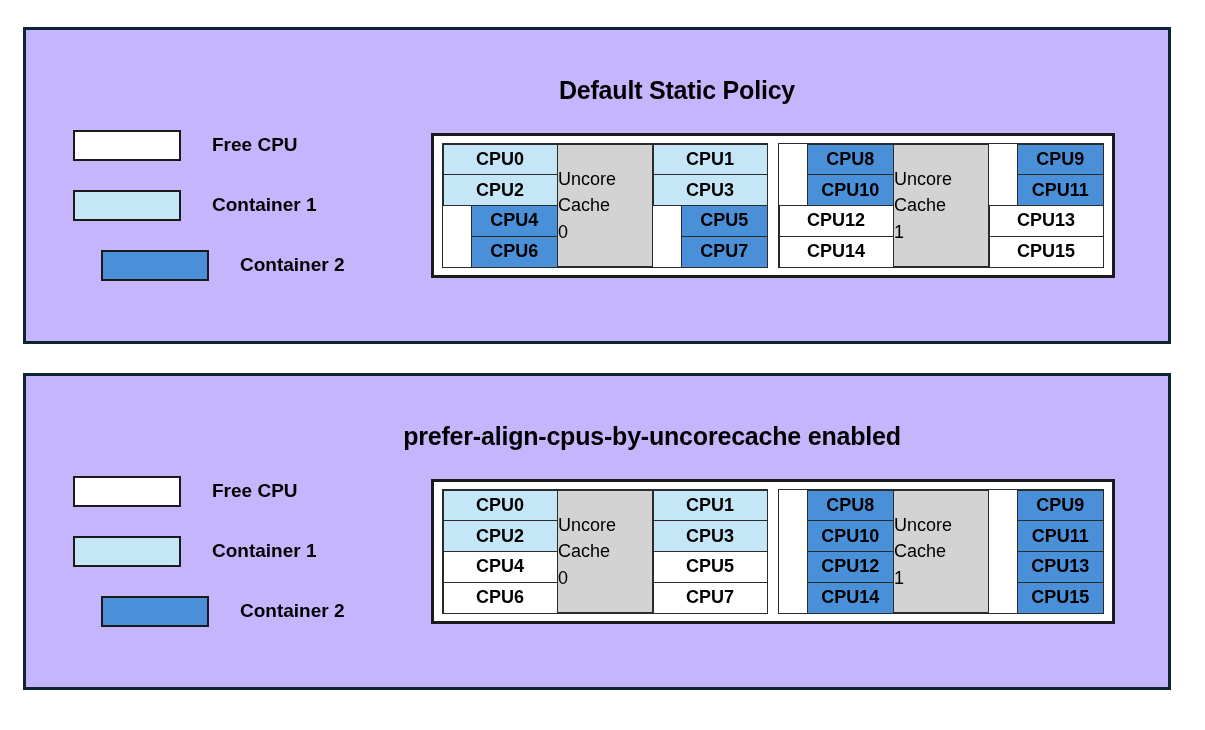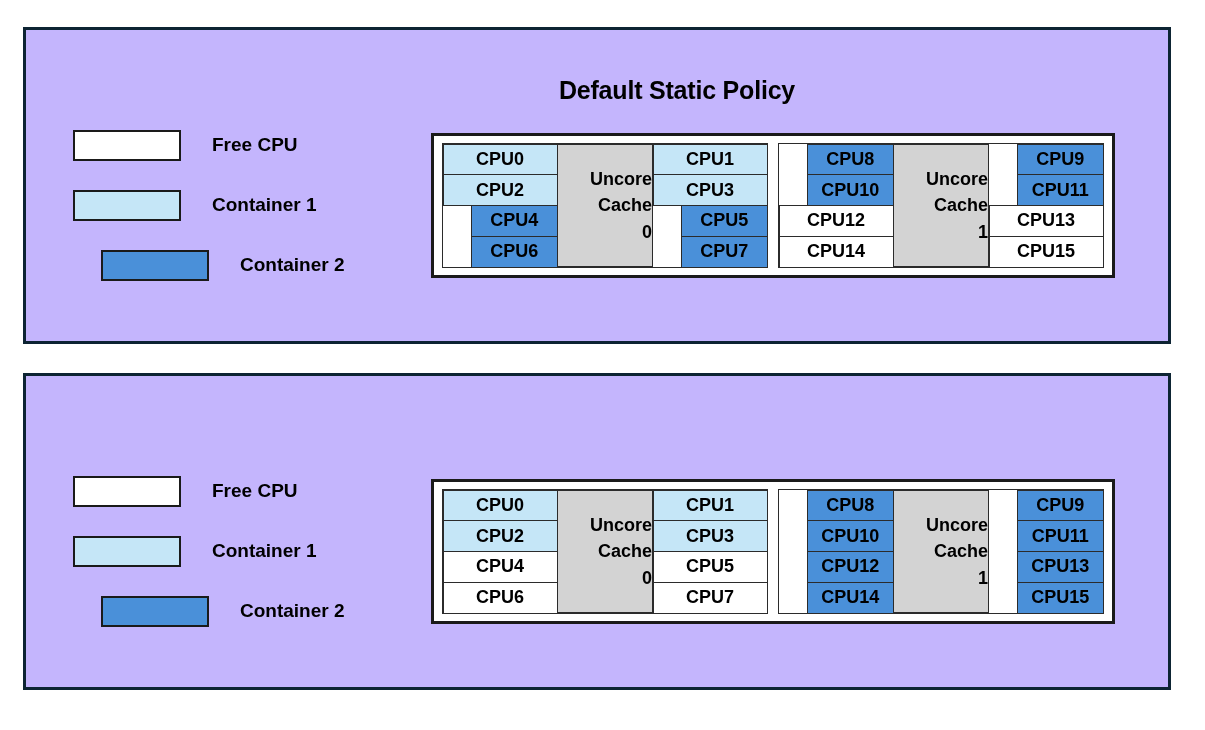--- a/index.html
+++ b/index.html
@@ -102,24 +102,24 @@
     color: #000000;
     margin: -0.5px;
   }
   .cache-box {
     flex: 0 0 96px;
     background: #d3d3d3;
     border: 1px solid #2b2b2b;
     box-sizing: border-box;
     display: flex;
     flex-direction: column;
-    align-items: flex-end;
+    align-items: flex-start;
     justify-content: center;
     font-size: 18px;
-    font-weight: bold;
+    font-weight: normal;
     color: #000000;
     line-height: 1.45;
   }
   .cache-box span { display: block; text-align: center; }
 
   .fill-free       { background: #ffffff; }
   .fill-container1 { background: #c5e6f7; }
   .fill-container2 { background: #4a90d9; margin-left: 28px; }
 </style>
 </head>
@@ -179,20 +179,21 @@
         <div class="cpu-cell fill-container2">CPU9</div>
         <div class="cpu-cell fill-container2">CPU11</div>
         <div class="cpu-cell fill-free">CPU13</div>
         <div class="cpu-cell fill-free">CPU15</div>
       </div>
     </div>
   </div>
 </div>
 
 <div class="panel" id="panel-bottom">
+  <div class="panel-title">prefer-align-cpus-by-uncorecache enabled</div>
   <div class="legend">
     <div class="legend-row">
       <div class="legend-swatch fill-free"></div>
       <div class="legend-label">Free CPU</div>
     </div>
     <div class="legend-row">
       <div class="legend-swatch fill-container1"></div>
       <div class="legend-label">Container 1</div>
     </div>
     <div class="legend-row">

